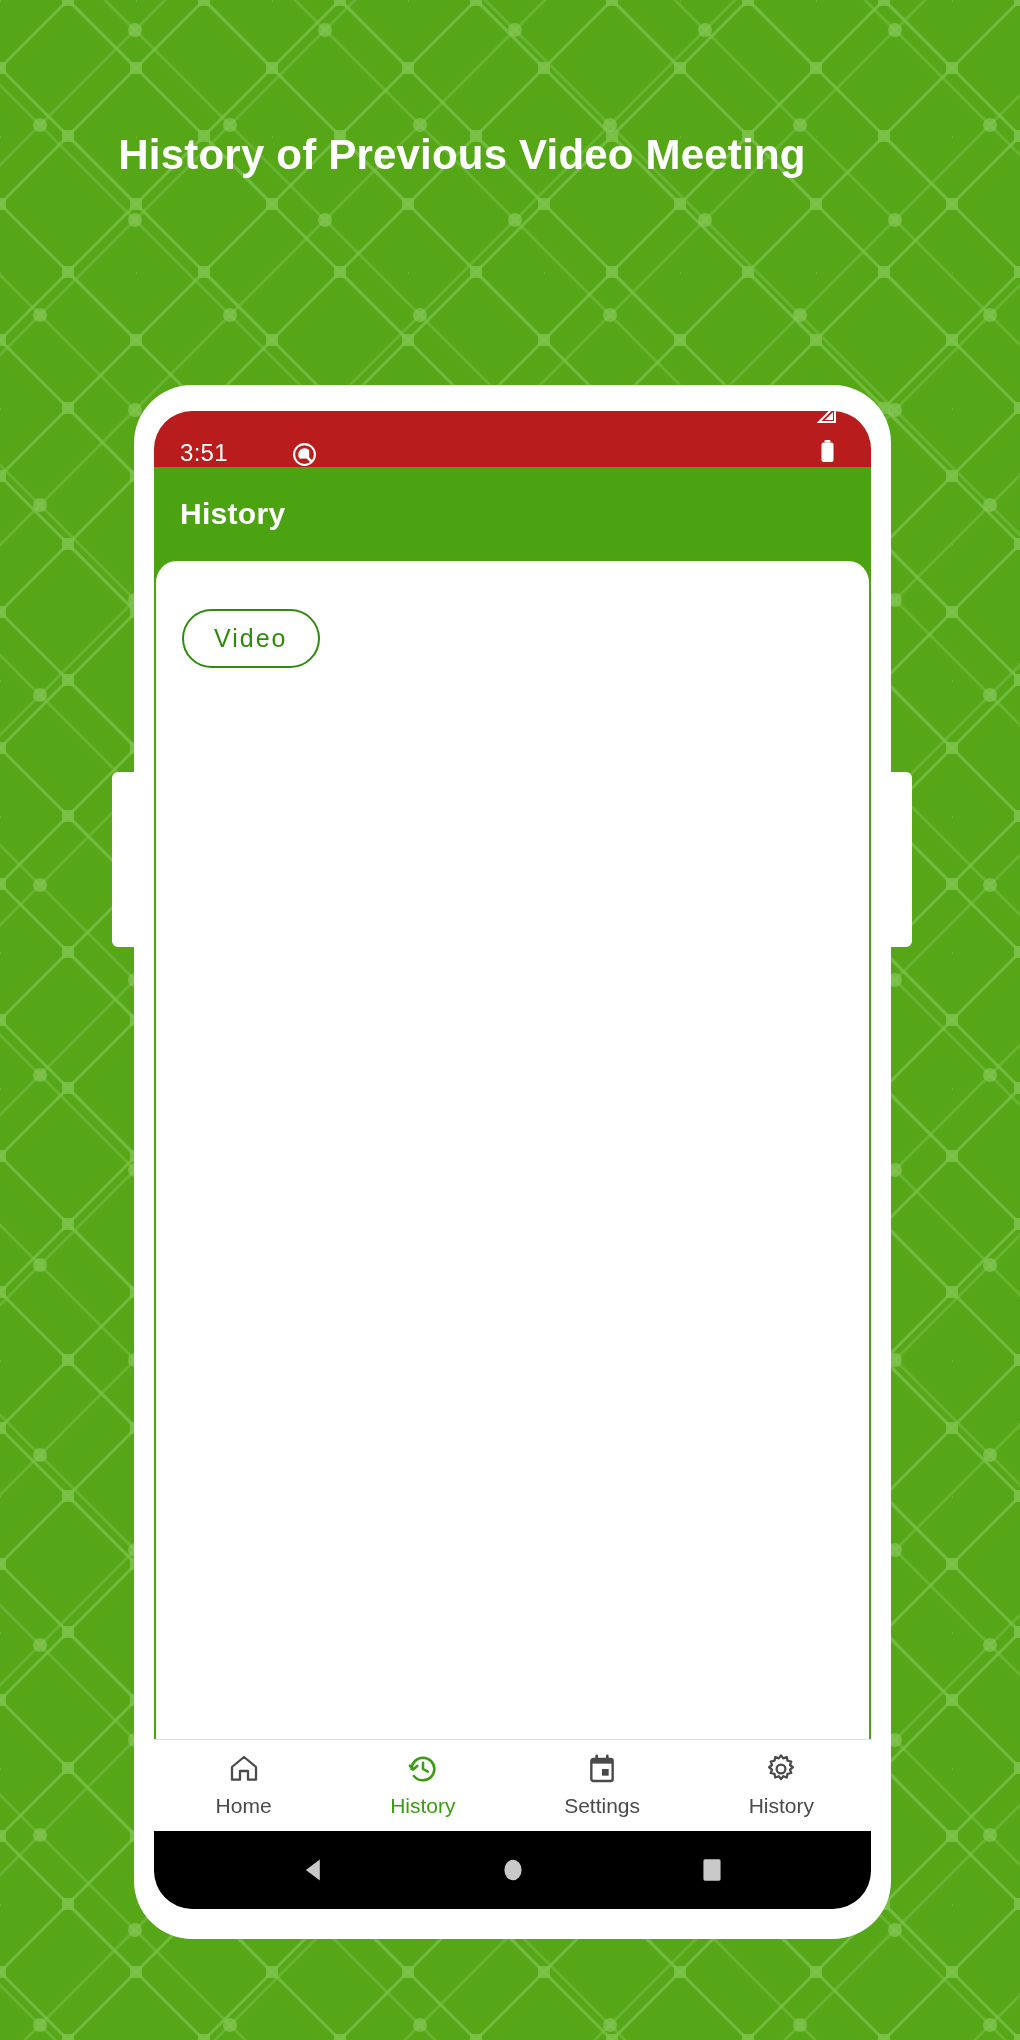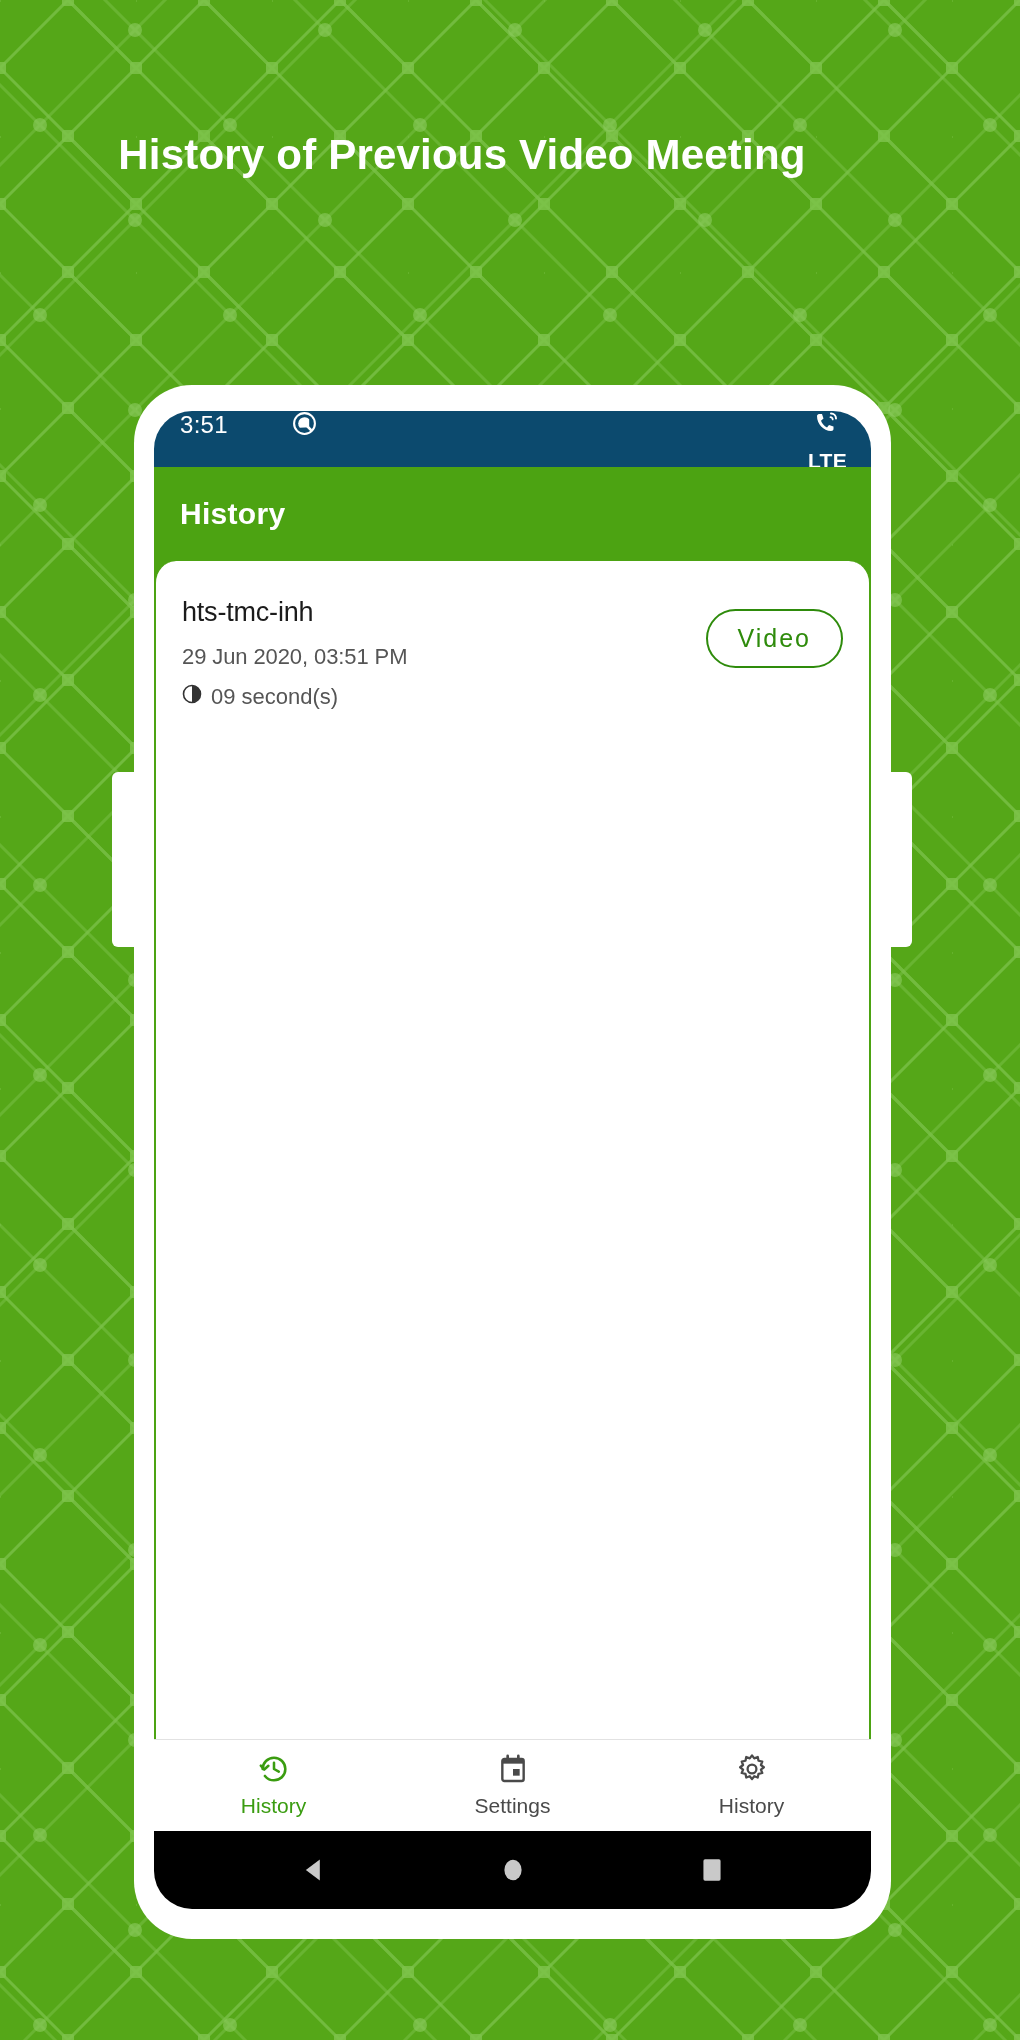--- a/index.html
+++ b/index.html
@@ -82,23 +82,23 @@
     border-radius: 38px;
     overflow: hidden;
     background: #ffffff;
     display: flex;
     flex-direction: column;
   }
 
   
   #status-bar {
     height: 56px;
-    background: #0c4a6e;
-    display: flex;
-    align-items: flex-start;
+    background: #b91c1c;
+    display: flex;
+    align-items: flex-end;
     padding: 0 24px 0 26px;
     color: #ffffff;
     flex: 0 0 auto;
     gap: 44px;
   }
   #status-time {
     font-size: 24px;
     letter-spacing: 0.3px;
   }
   #android-q-icon { margin-left: 20px; display: flex; align-items: center; }
@@ -301,42 +301,37 @@
 
       <div id="app-bar">
         <span id="app-bar-title">History</span>
       </div>
 
       <div id="content">
         <div id="content-sheet">
           <div id="meeting-list">
 
             <div class="meeting-row">
-              <div class="meeting-info">
-                <div class="meeting-title">hts-tmc-inh</div>
-                <div class="meeting-date">29 Jun 2020, 03:51 PM</div>
-                <div class="meeting-duration">
-                  <span>
-                    <svg width="20" height="20" viewBox="0 0 20 20">
-                      <circle cx="10" cy="10" r="8.5" fill="none" stroke="#333333" stroke-width="1.6"></circle>
-                      <path d="M10 1.5 A8.5 8.5 0 0 1 10 18.5 Z" fill="#333333"></path>
-                    </svg>
-                  </span>
-                  <span>09 second(s)</span>
-                </div>
-              </div>
               <button class="rejoin-btn">Video</button>
             </div>
 
           </div>
         </div>
       </div>
 
       <div id="bottom-nav">
 
+        <div class="nav-item">
+          <span>
+            <svg width="32" height="32" viewBox="0 0 24 24" fill="none" stroke="#4a4a4a" stroke-width="1.7" stroke-linecap="round" stroke-linejoin="round">
+              <path d="M3 10.5 L12 3 L21 10.5 L21 20 L15 20 L15 13.5 L9 13.5 L9 20 L3 20 Z"></path>
+            </svg>
+          </span>
+          <span class="nav-label">Home</span>
+        </div>
 
         <div class="nav-item active">
           <span>
             <svg width="32" height="32" viewBox="0 0 24 24" fill="none" stroke="#3a9c10" stroke-width="1.9" stroke-linecap="round" stroke-linejoin="round">
               <path d="M3.5 12 A8.5 8.5 0 1 1 12 20.5 A8.5 8.5 0 0 1 5.2 17.2"></path>
               <path d="M3.5 12 L6.6 9.2 M3.5 12 L0.9 9.1" transform="translate(1.2,0.4)"></path>
               <path d="M12 7.3 L12 12 L15.6 14"></path>
             </svg>
           </span>
           <span class="nav-label">History</span>

